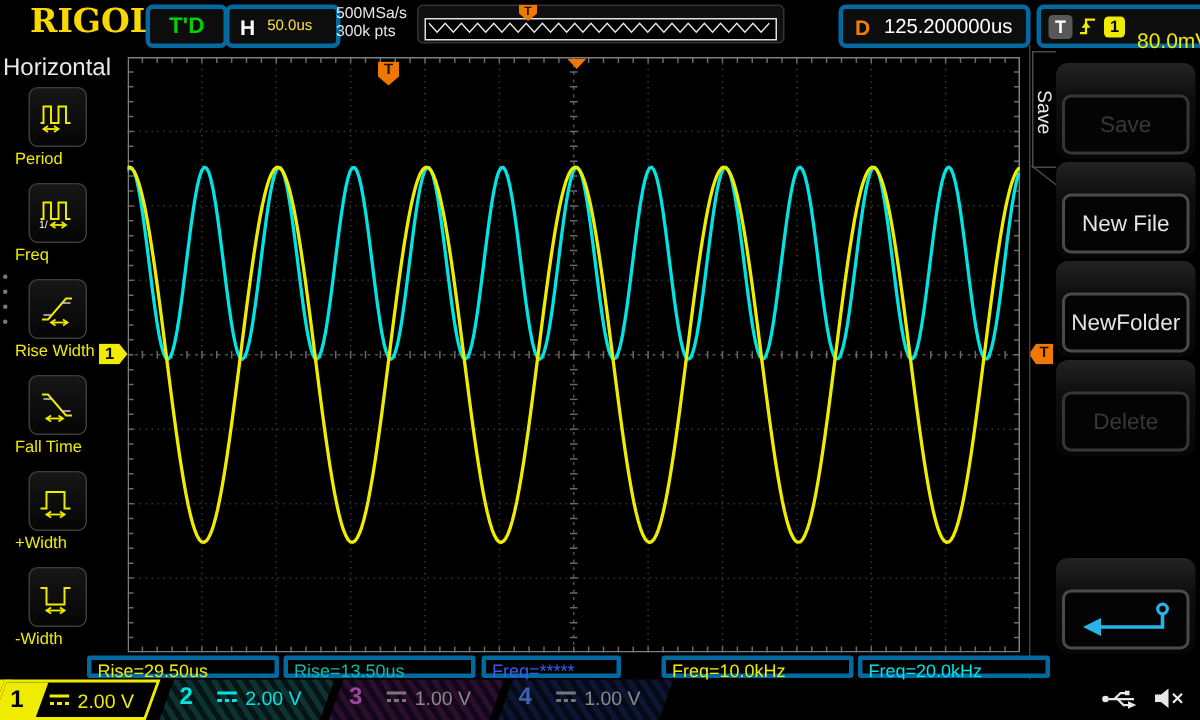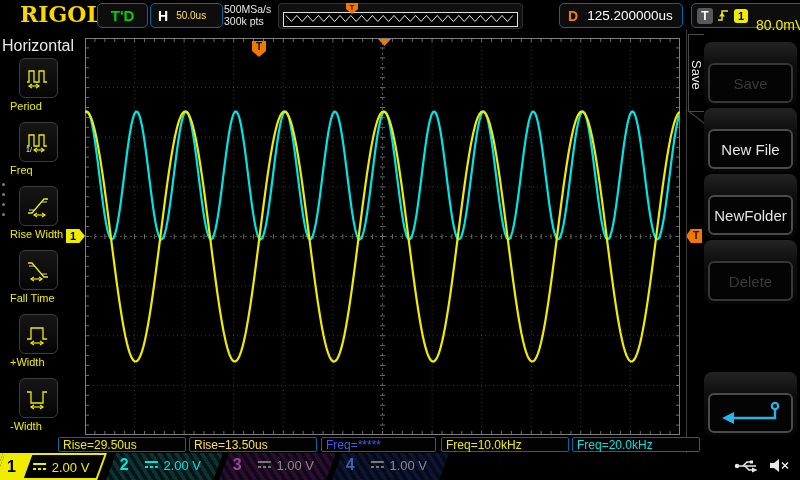--- a/index.html
+++ b/index.html
@@ -2,21 +2,21 @@
 <html><head>
 <meta charset="utf-8">
 <style>
   html,body{margin:0;padding:0;background:#000;}
   #screen{position:relative;width:800px;height:480px;background:#000;overflow:hidden;
     font-family:"Liberation Sans",sans-serif;}
   
   #topbar{position:absolute;left:16px;top:0;width:800px;height:30px;background:#000;}
   #logo{position:absolute;left:4px;top:1px;width:78px;height:26px;color:#f8d800;
     font-family:"DejaVu Serif",serif;font-weight:bold;font-size:22px;letter-spacing:0px;}
-  .tb-box{position:absolute;top:3px;height:23px;background:#0d0d0d;border:1px solid #0369a1;
+  .tb-box{position:absolute;top:3px;height:23px;background:#0d0d0d;border:3px solid #0369a1;
     border-radius:5px;display:flex;align-items:center;}
   #trig-status{left:81px;width:49px;justify-content:center;color:#00d200;
     font-weight:bold;font-size:15px;}
   #h-box{left:134px;width:71px;}
   #h-label{color:#fff;font-weight:bold;font-size:14px;margin-left:7px;}
   #h-value{color:#fde047;font-size:10px;margin-left:8px;}
   #rate{position:absolute;left:208px;top:3px;color:#e8e8e8;font-size:10.5px;line-height:12px;}
   #preview{position:absolute;left:262px;top:3px;width:243px;height:24px;background:#101010;
     border:1px solid #333;border-radius:4px;}
   #preview-window{position:absolute;left:4px;top:8px;width:233px;height:13px;
@@ -64,21 +64,21 @@
     writing-mode:vertical-rl;text-align:center;padding-top:4px;}
   #save-tab-diag{position:absolute;left:688px;top:110px;width:21px;height:1px;background:#4a4a4a;
     transform:rotate(38deg);transform-origin:left top;}
   .rm-cell{position:absolute;left:704px;width:93px;height:64px;border-radius:8px;
     background:linear-gradient(#232323,#0e0e0e 35%,#060606);}
   .rm-btn{position:absolute;left:4px;top:21px;width:85px;height:40px;background:#040404;
     border:2px solid #4a4a4a;border-radius:6px;box-sizing:border-box;color:#e4e4e4;
     font-size:15px;display:flex;align-items:center;justify-content:center;}
   .rm-btn.disabled{color:#383838;border-color:#363636;}
   
-  .meas-box{position:absolute;top:437px;height:15px;background:#020202;border:1px solid #0369a1;
+  .meas-box{position:absolute;top:437px;height:15px;background:#020202;border:3px solid #0369a1;
     border-radius:2px;font-size:12px;line-height:14px;padding-left:4px;box-sizing:border-box;}
   
   #channel-bar{position:absolute;left:0;top:453px;width:800px;height:27px;background:#000;}
   .ch-block{position:absolute;top:0;height:27px;width:107px;transform:skewX(-20deg);
     transform-origin:top left;}
   .ch-hatch2{background:repeating-linear-gradient(45deg,#0c3232 0 3px,#051414 3px 6px);}
   .ch-hatch3{background:repeating-linear-gradient(45deg,#2a0e2e 0 3px,#120618 3px 6px);}
   .ch-hatch4{background:repeating-linear-gradient(45deg,#0c1632 0 3px,#060a18 3px 6px);}
   .ch-sel{background:#000;border:2px solid #f0ec00;box-sizing:border-box;}
   .ch-tab{position:absolute;left:0;top:0;width:28px;height:100%;background:#f0ec00;}
@@ -558,22 +558,22 @@
  <path d="M59,9.2 V18 H17" fill="none" stroke="#28b4e8" stroke-width="2.4"></path>
  <polygon points="18,12 18,24 6,18" fill="#28b4e8"></polygon>
             </svg>
           </div>
         </div>
       </div>
   </div>
 
   <div id="measure-row">
       <div class="meas-box" style="left: 58px; width: 128px; color: rgb(240, 236, 0);">Rise=29.50us</div>
-      <div class="meas-box" style="left: 189px; width: 128px; color: #fde047;">Rise=13.50us</div>
-      <div class="meas-box" style="left: 321px; width: 115px; color: rgb(60, 92, 240);">Freq=*****</div>
+      <div class="meas-box" style="left: 189px; width: 128px; color: #14b8a6;">Rise=13.50us</div>
+      <div class="meas-box" style="left: 321px; width: 93px; color: rgb(60, 92, 240);">Freq=*****</div>
       <div class="meas-box" style="left: 441px; width: 128px; color: rgb(240, 236, 0);">Freq=10.0kHz</div>
       <div class="meas-box" style="left: 572px; width: 128px; color: rgb(0, 228, 228);">Freq=20.0kHz</div>
     </div>
 
   <div id="channel-bar">
     <div id="ch1-patch"></div>
     <div id="ch-blocks">
         <div class="ch-block ch-sel" style="left: 3px; width: 104px;">
           <div class="ch-tab"></div>
       <span class="ch-num" style="left:7px;color:#000">1</span>

